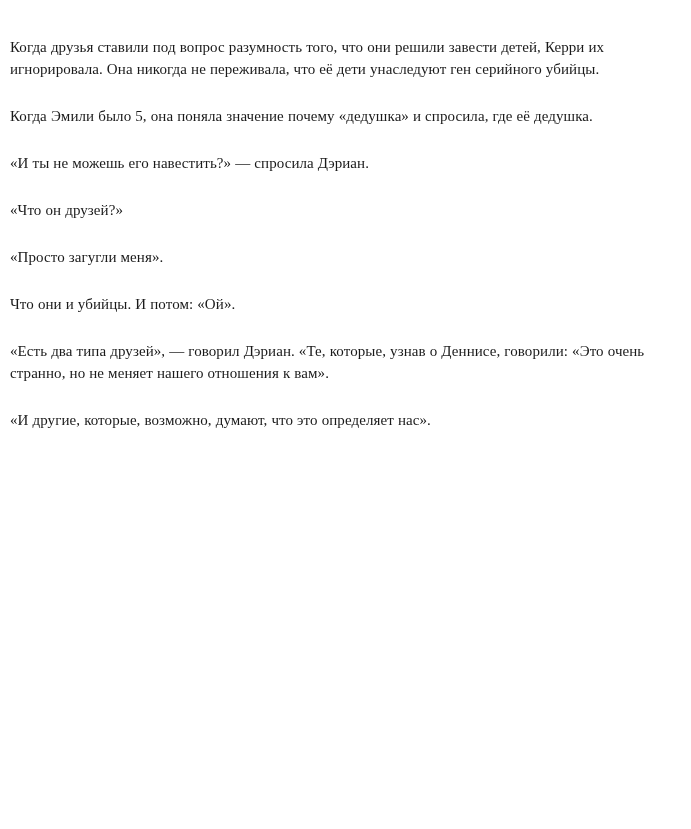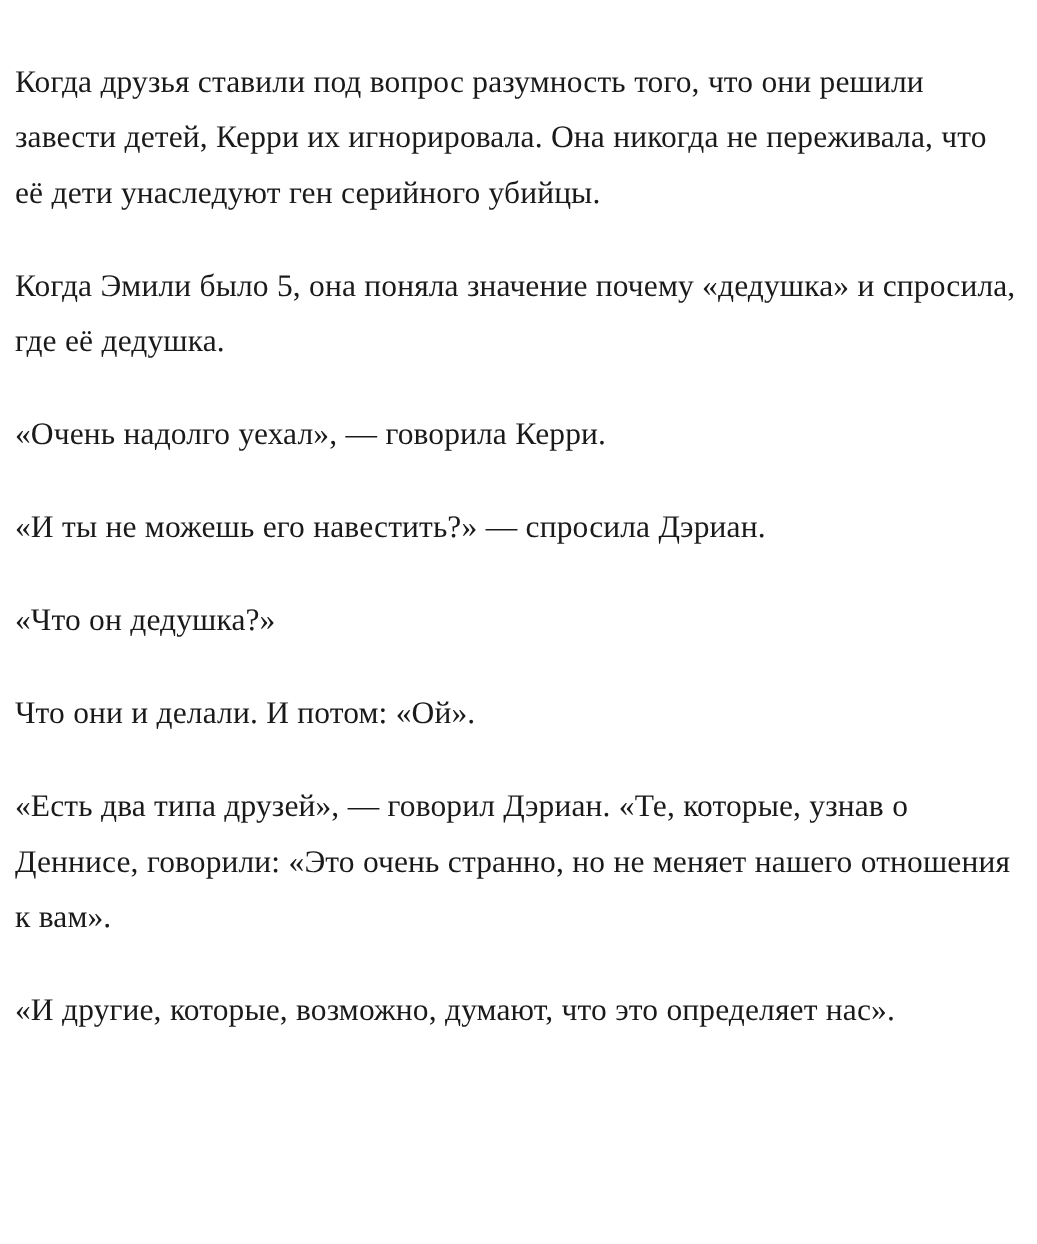--- a/index.html
+++ b/index.html
@@ -15,37 +15,37 @@
     overflow: hidden;
   }
   .page {
     box-sizing: border-box;
     width: 691px;
     height: 829px;
     padding: 36px 12px 0 10px;
     background: #ffffff;
   }
   .para {
-    font-size: 21px;
-    line-height: 37px;
+    font-size: 15px;
+    line-height: 22px;
     margin: 0 0 25px 0;
     text-align: left;
     letter-spacing: 0.08px;
     word-spacing: 0.2px;
     color: #1a1a1a;
   }
   .para:last-child {
     margin-bottom: 0;
   }
 </style>
 </head>
 <body>
 
 <div class="page">
   <p class="para">Когда друзья ставили под вопрос разумность того, что они решили завести детей, Керри их игнорировала. Она никогда не переживала, что её дети унаследуют ген серийного убийцы.</p>
   <p class="para">Когда Эмили было 5, она поняла значение почему «дедушка» и спросила, где её дедушка.</p>
-  <p class="para">«Очень надолго уехал», — говорила Керри.</p>
   <p class="para">«И ты не можешь его навестить?» — спросила Дэриан.</p>
-  <p class="para">«Что он дедушка?»</p>
-  <p class="para">Что они и делали. И потом: «Ой».</p>
+  <p class="para">«Что он друзей?»</p>
+  <p class="para">«Просто загугли меня».</p>
+  <p class="para">Что они и убийцы. И потом: «Ой».</p>
   <p class="para">«Есть два типа друзей», — говорил Дэриан. «Те, которые, узнав о Деннисе, говорили: «Это очень странно, но не меняет нашего отношения к вам».</p>
   <p class="para">«И другие, которые, возможно, думают, что это определяет нас».</p>
 </div>
 
 </body></html>

